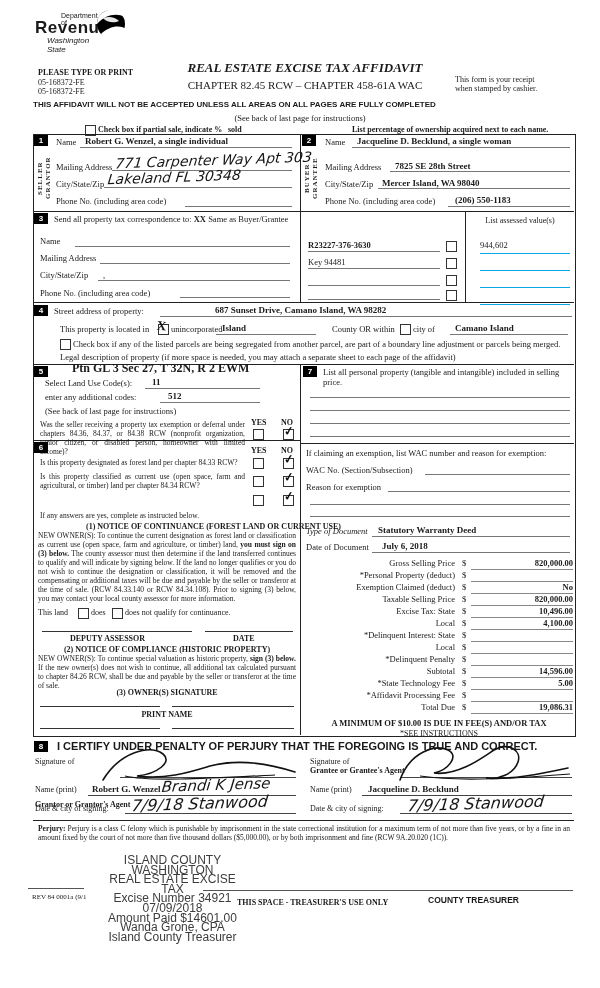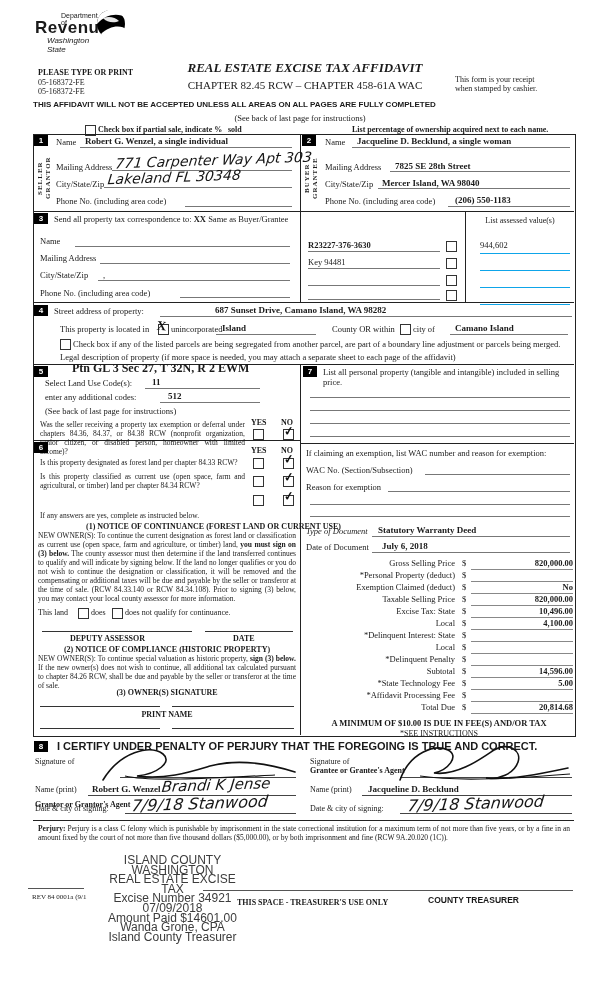--- a/index.html
+++ b/index.html
@@ -320,21 +320,21 @@
       <span class="feeval">5.00</span>
     </div>
   <div class="feerow" style="top:690px">
       <span class="feelabel">*Affidavit Processing Fee</span>
       <span class="dollar">$</span>
       <span class="feeval"></span>
     </div>
   <div class="feerow" style="top:702px">
       <span class="feelabel">Total Due</span>
       <span class="dollar">$</span>
-      <span class="feeval">20,814.68</span>
+      <span class="feeval">19,086.31</span>
     </div>
 
   <div class="abs b t85" style="left:305px;top:718px;width:268px;text-align:center;">A MINIMUM OF $10.00 IS DUE IN FEE(S) AND/OR TAX</div>
   <div class="abs t8" style="left:305px;top:729px;width:268px;text-align:center;">*SEE INSTRUCTIONS</div>
 
   <div class="badge" style="left:34px;top:741px;">8</div>
   <div class="abs sans b t11" style="left:57px;top:740px;">I CERTIFY UNDER PENALTY OF PERJURY THAT THE FOREGOING IS TRUE AND CORRECT.</div>
 
   <div class="abs t8" style="left:35px;top:757px;">Signature of</div>
   <div class="abs b t8" style="left:35px;top:800px;">Grantor or Grantor's Agent</div>

